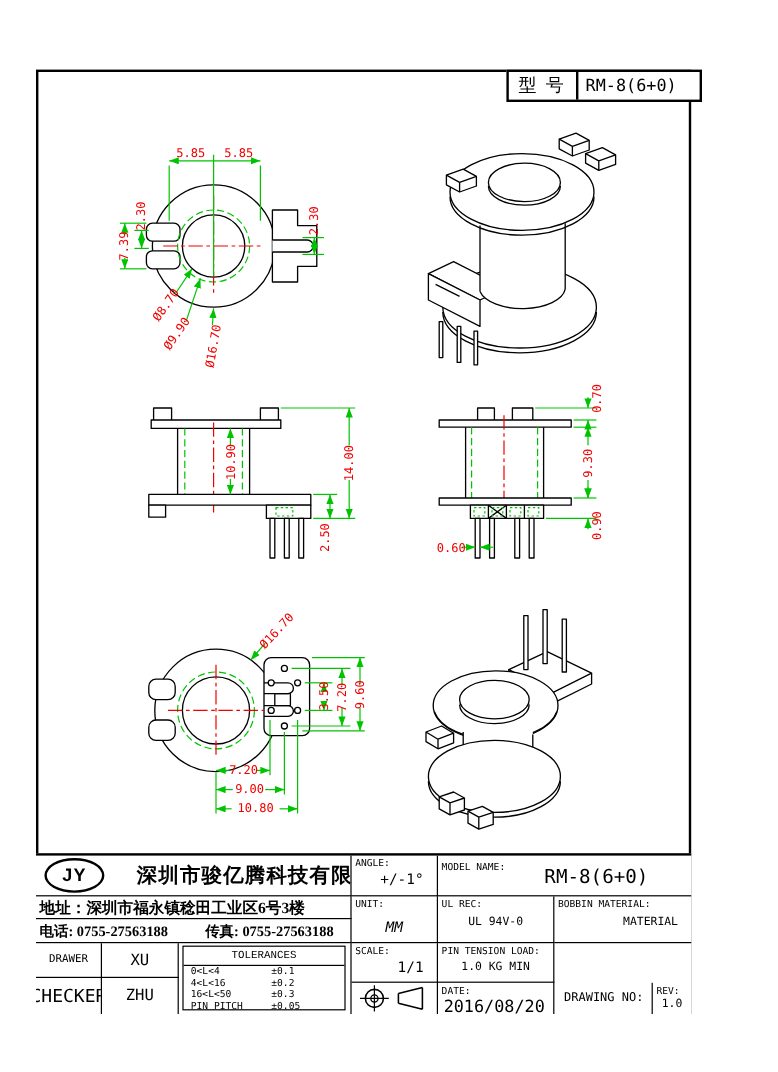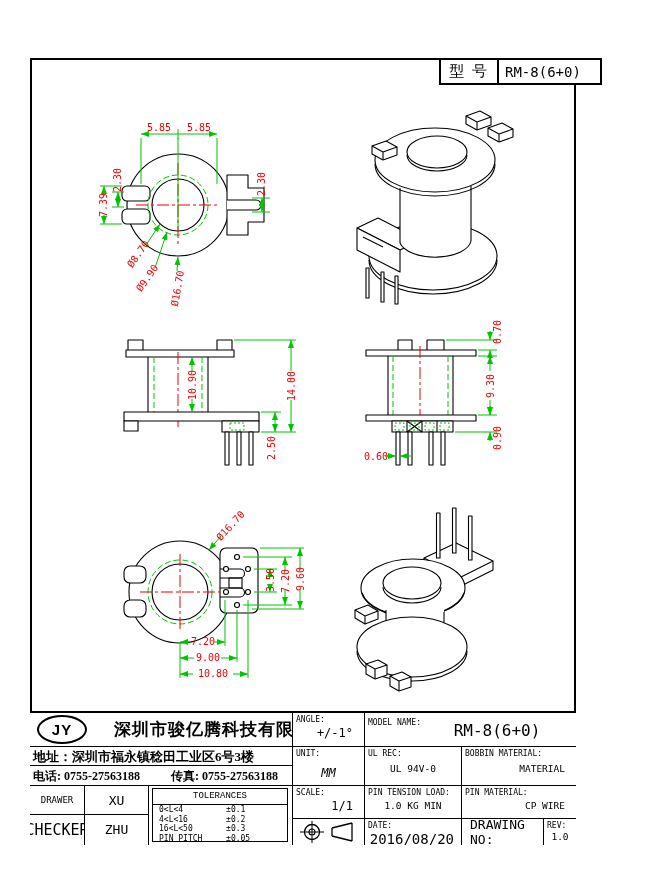--- a/index.html
+++ b/index.html
@@ -1,18 +1,18 @@
 <!DOCTYPE html>
 <html><head>
 <meta charset="utf-8">
 <style>
   html,body{margin:0;padding:0;background:#fff;}
   body{width:648px;height:893px;position:relative;font-family:"DejaVu Sans Mono",monospace;color:#000;}
   .frame{position:absolute;left:30px;top:58px;width:546px;height:787px;border:2.5px solid #000;box-sizing:border-box;background:#fff;}
-  .modelbox{position:absolute;left:439px;top:58px;width:163px;height:27px;border:2.5px solid #000;box-sizing:border-box;display:flex;background:#fff;z-index:5;}
+  .modelbox{position:absolute;left:422px;top:58px;width:163px;height:27px;border:2.5px solid #000;box-sizing:border-box;display:flex;background:#fff;z-index:5;}
   .mb-label{width:56px;border-right:2px solid #000;display:flex;align-items:center;justify-content:center;
     font-family:"Liberation Serif",serif;font-size:15px;letter-spacing:2px;}
   .mb-value{flex:1;display:flex;align-items:center;padding-left:6px;font-size:14px;}
   svg.draw{position:absolute;left:0;top:0;z-index:2;}
   .blk{stroke:#000;fill:none;stroke-width:1.1;stroke-linejoin:round;}
   .blkf{stroke:#000;fill:#fff;stroke-width:1.1;stroke-linejoin:round;}
   .grn{stroke:#00c400;fill:none;stroke-width:1;}
   .grnd{stroke:#00c400;fill:none;stroke-width:1;stroke-dasharray:6 3;}
   .grndot{stroke:#00c400;fill:none;stroke-width:1;stroke-dasharray:2 2;}
   .redc{stroke:#f10000;fill:none;stroke-width:1;stroke-dasharray:12 3 3 3;}
@@ -37,21 +37,21 @@
   .tol-row span{font-size:8px;}
   .t-range{width:55%;}
   .fc{padding:2px 3px;}
   .v-center{font-size:12px;text-align:center;margin-top:1px;}
   .v-right{font-size:12px;text-align:right;padding-right:8px;margin-top:1px;}
   .v9c{font-size:9.5px;text-align:center;margin-top:4px;}
   .v9r{font-size:9.5px;text-align:right;padding-right:8px;margin-top:4px;}
   .model-cell{display:flex;align-items:stretch;}
   .model-val{flex:1;text-align:center;font-size:16px;padding-top:6px;}
   .date-val{font-size:14px;text-align:right;padding-right:4px;}
-  .drawno{display:flex;align-items:center;padding-left:8px;font-size:13px;}
+  .drawno{display:flex;align-items:center;padding-left:8px;font-size:10px;}
 </style>
 </head>
 <body>
 
 <div class="frame"></div>
 
 <div class="modelbox">
   <div class="mb-label cjk">型 号</div>
   <div class="mb-value">RM-8(6+0)</div>
 </div>
@@ -346,24 +346,20 @@
   </div>
 
   <div class="cell fc" style="left:263px;top:73px;width:72px;height:33px;">
     <span class="lbl">SCALE:</span>
     <div class="v-right">1/1</div>
   </div>
   <div class="cell fc" style="left:335px;top:73px;width:97px;height:33px;">
     <span class="lbl">PIN TENSION LOAD:</span>
     <div class="v9c" style="margin-top:2px;">1.0 KG MIN</div>
   </div>
-  <div class="cell fc nbr" style="left:432px;top:73px;width:114px;height:33px;">
-    <span class="lbl">PIN MATERIAL:</span>
-    <div class="v9r" style="margin-top:2px;">CP WIRE</div>
-  </div>
 
   <div class="cell cc nbb" style="left:263px;top:106px;width:72px;height:25.5px;">
     <svg width="62" height="24" viewBox="0 0 62 24">
       <circle cx="14" cy="12" r="7.5" fill="none" stroke="#000" stroke-width="1.3"></circle>
       <circle cx="14" cy="12" r="3" fill="none" stroke="#000" stroke-width="1.1"></circle>
       <line x1="2" y1="12" x2="26" y2="12" stroke="#000" stroke-width="1"></line>
       <line x1="14" y1="1" x2="14" y2="23" stroke="#000" stroke-width="1"></line>
       <path d="M34,8 L54,3 M34,16 L54,21 M34,8 V16 M54,3 V21" fill="none" stroke="#000" stroke-width="1.3"></path>
     </svg>
   </div>

